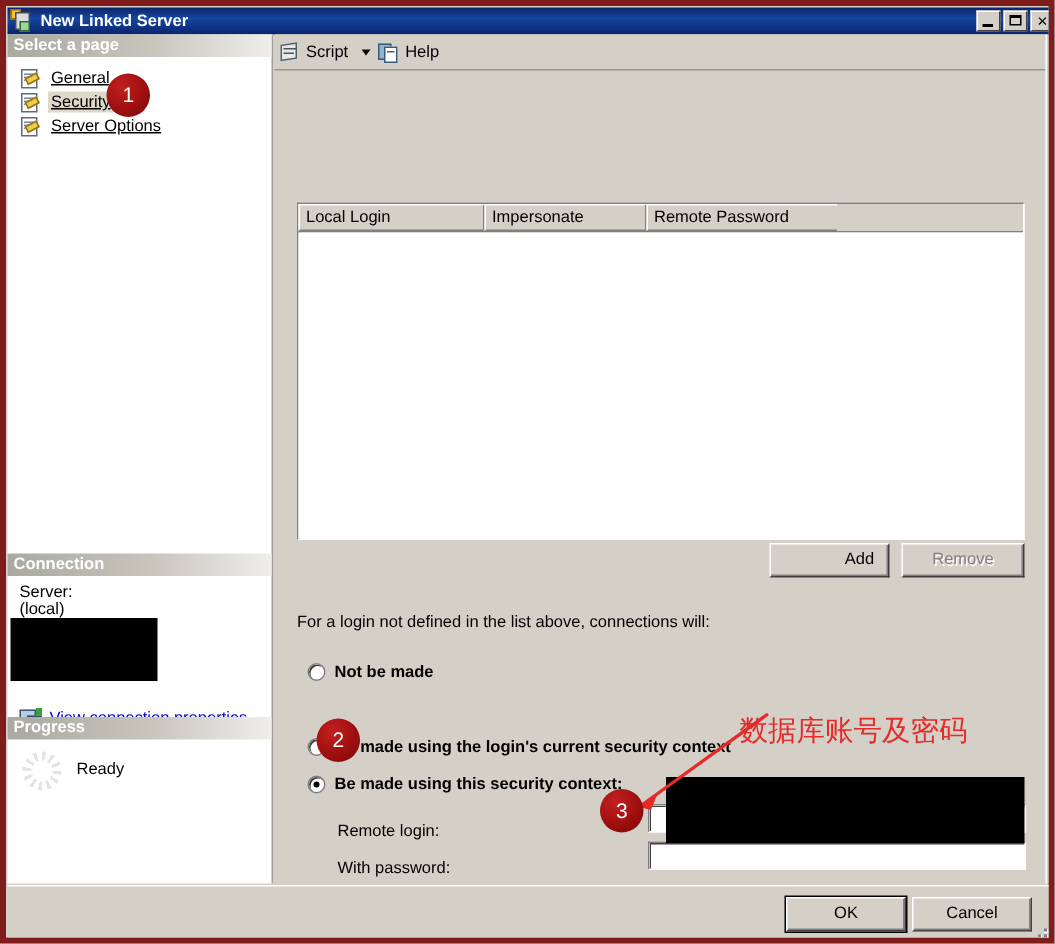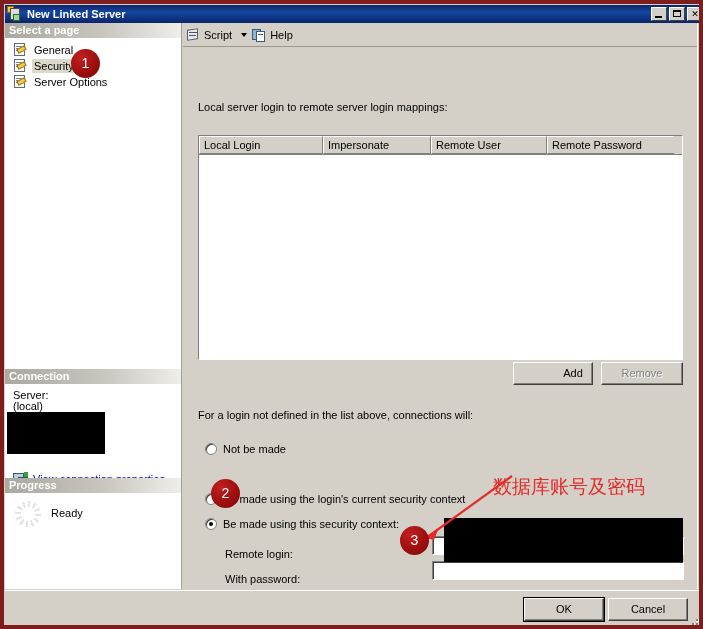--- a/index.html
+++ b/index.html
@@ -126,25 +126,26 @@
     box-sizing: border-box;
     text-shadow: 0px 0px 0px rgba(0,0,0,0);
     overflow: hidden;
     white-space: nowrap;
   }
   #pagelist {
     padding: 5px 0 0 6px;
   }
   .pageitem {
     display: flex;
-    align-items: flex-start;
+    align-items: flex-end;
     height: 16px;
     padding-left: 2px;
     cursor: default;
     width: 120px;
+    text-decoration: underline;
   }
   .pageitem.selected .plabel {
     background: #dcd9c8;
   }
   .pageicon {
     width: 14px; height: 13px;
     margin-right: 5px;
     position: relative;
     flex: 0 0 auto;
   }
@@ -444,23 +445,24 @@
     color: #808080;
     text-shadow: 1px 1px 0 #ffffff;
   }
   .btn.default {
     box-shadow: inset -1px -1px 0 #808080, 0 0 0 1px #000000;
   }
 
   .radio-row {
     position: absolute;
     display: flex;
-    align-items: flex-end;
+    align-items: center;
     height: 15px;
     cursor: default;
+    font-weight: bold;
   }
   .radio {
     width: 12px; height: 12px;
     border-radius: 50%;
     background: #ffffff;
     border: 1px solid #808080;
     box-shadow: inset 1px 1px 0 #404040, inset -1px -1px 0 #ffffff;
     box-sizing: border-box;
     position: relative;
     flex: 0 0 auto;
@@ -690,27 +692,25 @@
           <span class="h1"></span>
             <span class="h2"></span>
             <span class="h3"></span>
         </span>
         <span class="tb-label">Help</span>
       </div>
     </div>
 
     <div id="panelbody">
 
-      <div class="sect-label" style="left:15px; top:53px;">Local server login to remote server login mappings:</div>
 
       <div id="grid">
         <div id="grid-head">
           <div class="gcol" style="width:124px;">Local Login</div>
           <div class="gcol" style="width:108px;">Impersonate</div>
-          <div class="gcol" style="width:116px;">Remote User</div>
           <div class="gcol" style="width:127px; border-right:none;">Remote Password</div>
         </div>
         <div id="grid-body"></div>
       </div>
 
       <div class="btn" style="left:330px; top:314px; width:80px;padding-left:40px;">Add</div>
       <div class="btn disabled" style="left:418px; top:314px; width:82px;">Remove</div>
 
       <div class="sect-label" style="left:15px; top:361px;">For a login not defined in the list above, connections will:</div>
 

